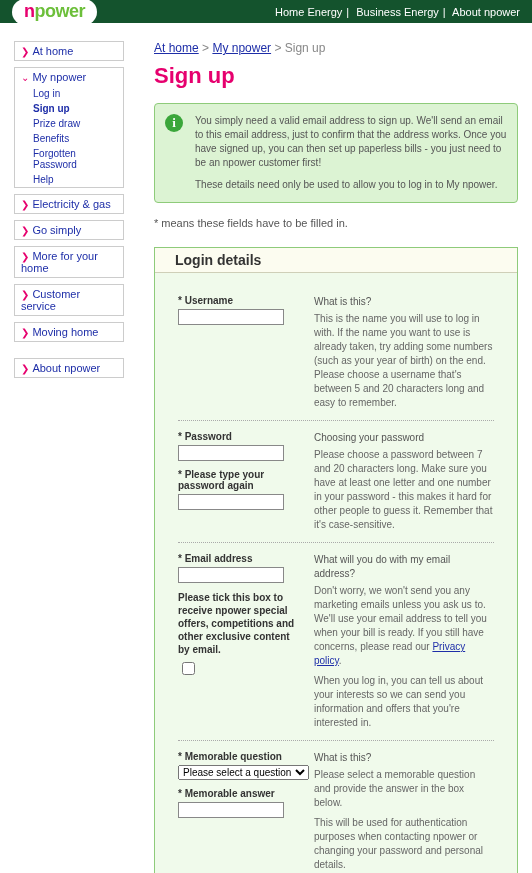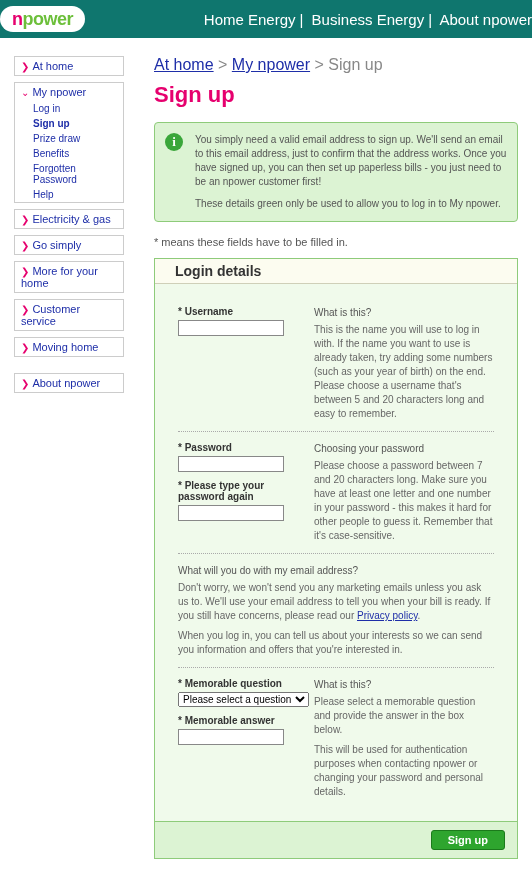--- a/index.html
+++ b/index.html
@@ -1,39 +1,39 @@
 <!DOCTYPE html>
 <html><head>
 <meta charset="utf-8">
 <style>
 body{margin:0;font-family:Arial,Helvetica,sans-serif;font-size:11px;color:#444;background:#fff}
-.topbar{background:#0f766e;height:38px;display:flex;align-items:center;padding:0 0;justify-content:space-between}
+.topbar{background:#14532d;height:23px;display:flex;align-items:center;padding:0 12px;justify-content:space-between}
 .logo-pill{background:#fff;border-radius:16px;height:26px;display:flex;align-items:center;padding:0 12px}
 .logo-pill span{font-size:18px;font-weight:bold;letter-spacing:-.5px}
 .logo-pill .n{color:#e6006e}.logo-pill .p{color:#6cbf3a}
-.topnav{color:#fff;font-size:15px}
+.topnav{color:#fff;font-size:11px}
 .topnav a{color:#fff;text-decoration:none}
 .topnav .sep{margin:0 4px}
 .wrap{display:flex;padding:18px 14px 24px;gap:30px;max-width:504px;margin:0 auto}
 .side{width:110px;flex-shrink:0}
 .side-box{border:1px solid #ccc;background:#fff;margin-bottom:6px}
 .side-item{padding:3px 6px;color:#1e2ea8;font-size:11px}
 .side-item a{color:#1e2ea8;text-decoration:none}
 .side-item.top{font-weight:normal}
 .side-item .chev{color:#e6006e;font-size:10px;margin-right:3px;display:inline-block}
 .side-sub{padding:2px 6px 2px 18px;color:#1e2ea8;font-size:10px}
 .side-sub.active{color:#1e2ea8;font-weight:bold}
 .side-gap{height:10px}
 .main{flex:1}
-.crumb{color:#888;font-size:16px;margin-bottom:8px}
+.crumb{color:#888;font-size:12px;margin-bottom:8px}
 .crumb a{color:#1e2ea8;text-decoration:underline}
 .h1{color:#e6006e;font-size:22px;font-weight:bold;margin:6px 0 14px}
 .info-box{border:1px solid #8ecb7a;background:#dcf3d3;border-radius:4px;padding:10px 10px 10px 40px;position:relative;color:#555;font-size:10px;line-height:1.4}
 .info-box .i-icon{position:absolute;left:10px;top:10px;width:18px;height:18px;background:#3aa63a;border-radius:50%;color:#fff;text-align:center;font-weight:bold;font-family:Georgia,serif;font-size:13px;line-height:18px}
-.note{margin:14px 0 10px;color:#555;font-size:11px}
+.note{margin:14px 0 18px;color:#555;font-size:11px}
 .form-box{border:1px solid #8ecb7a;background:#f0faeb}
 .form-section-title{background:#fcfcf0;border-bottom:1px solid #cfcfb8;padding:4px 20px;font-size:14px;font-weight:bold;color:#333}
 .form-body{padding:12px 23px}
 .row{display:flex;gap:16px;padding:10px 0}
 .row+.row{border-top:1px dotted #aaa}
 .lcol{width:120px;flex-shrink:0}
 .rcol{flex:1;color:#666;font-size:10px;line-height:1.4}
 .rcol .ht{color:#555;font-weight:normal;font-size:10px;margin-bottom:3px;display:block}
 .rcol a{color:#1e2ea8;text-decoration:underline}
 label{display:block;font-size:10px;font-weight:bold;color:#333;margin-bottom:3px}
@@ -97,21 +97,21 @@
       <a href="#">At home</a> &gt;
       <a href="#">My npower</a> &gt;
       <span>Sign up</span>
     </div>
     <div class="h1">Sign up</div>
 
     <div class="info-box">
       <div class="i-icon">i</div>
       <div>You simply need a valid email address to sign up. We'll send an email to this email address, just to confirm that the address works. Once you have signed up, you can then set up paperless bills - you just need to be an npower customer first!</div>
       <div style="height:8px"></div>
-      <div>These details green only be used to allow you to log in to My npower.</div>
+      <div>These details need only be used to allow you to log in to My npower.</div>
     </div>
 
     <div class="note">* means these fields have to be filled in.</div>
 
     <div class="form-box">
       <div class="form-section-title">Login details</div>
       <div class="form-body">
         <div class="row">
           <div class="lcol">
             <label>* Username</label>
@@ -129,20 +129,27 @@
             <div class="sep-gap"></div>
             <label>* Please type your password again</label>
             <input type="password" style="">
           </div>
           <div class="rcol">
             <span class="ht">Choosing your password</span>
             <span>Please choose a password between 7 and 20 characters long. Make sure you have at least one letter and one number in your password - this makes it hard for other people to guess it. Remember that it's case-sensitive.</span>
           </div>
         </div>
         <div class="row">
+          <div class="lcol">
+            <label>* Email address</label>
+            <input type="text" style="">
+            <div class="sep-gap"></div>
+            <label style="line-height:1.3">Please tick this box to receive npower special offers, competitions and other exclusive content by email.</label>
+            <input type="checkbox" style="">
+          </div>
           <div class="rcol">
             <span class="ht">What will you do with my email address?</span>
             <span>Don't worry, we won't send you any marketing emails unless you ask us to. We'll use your email address to tell you when your bill is ready. If you still have concerns, please read our </span><a href="#">Privacy policy</a>.
             <div style="height:6px"></div>
             <span>When you log in, you can tell us about your interests so we can send you information and offers that you're interested in.</span>
           </div>
         </div>
         <div class="row">
           <div class="lcol">
             <label>* Memorable question</label>

